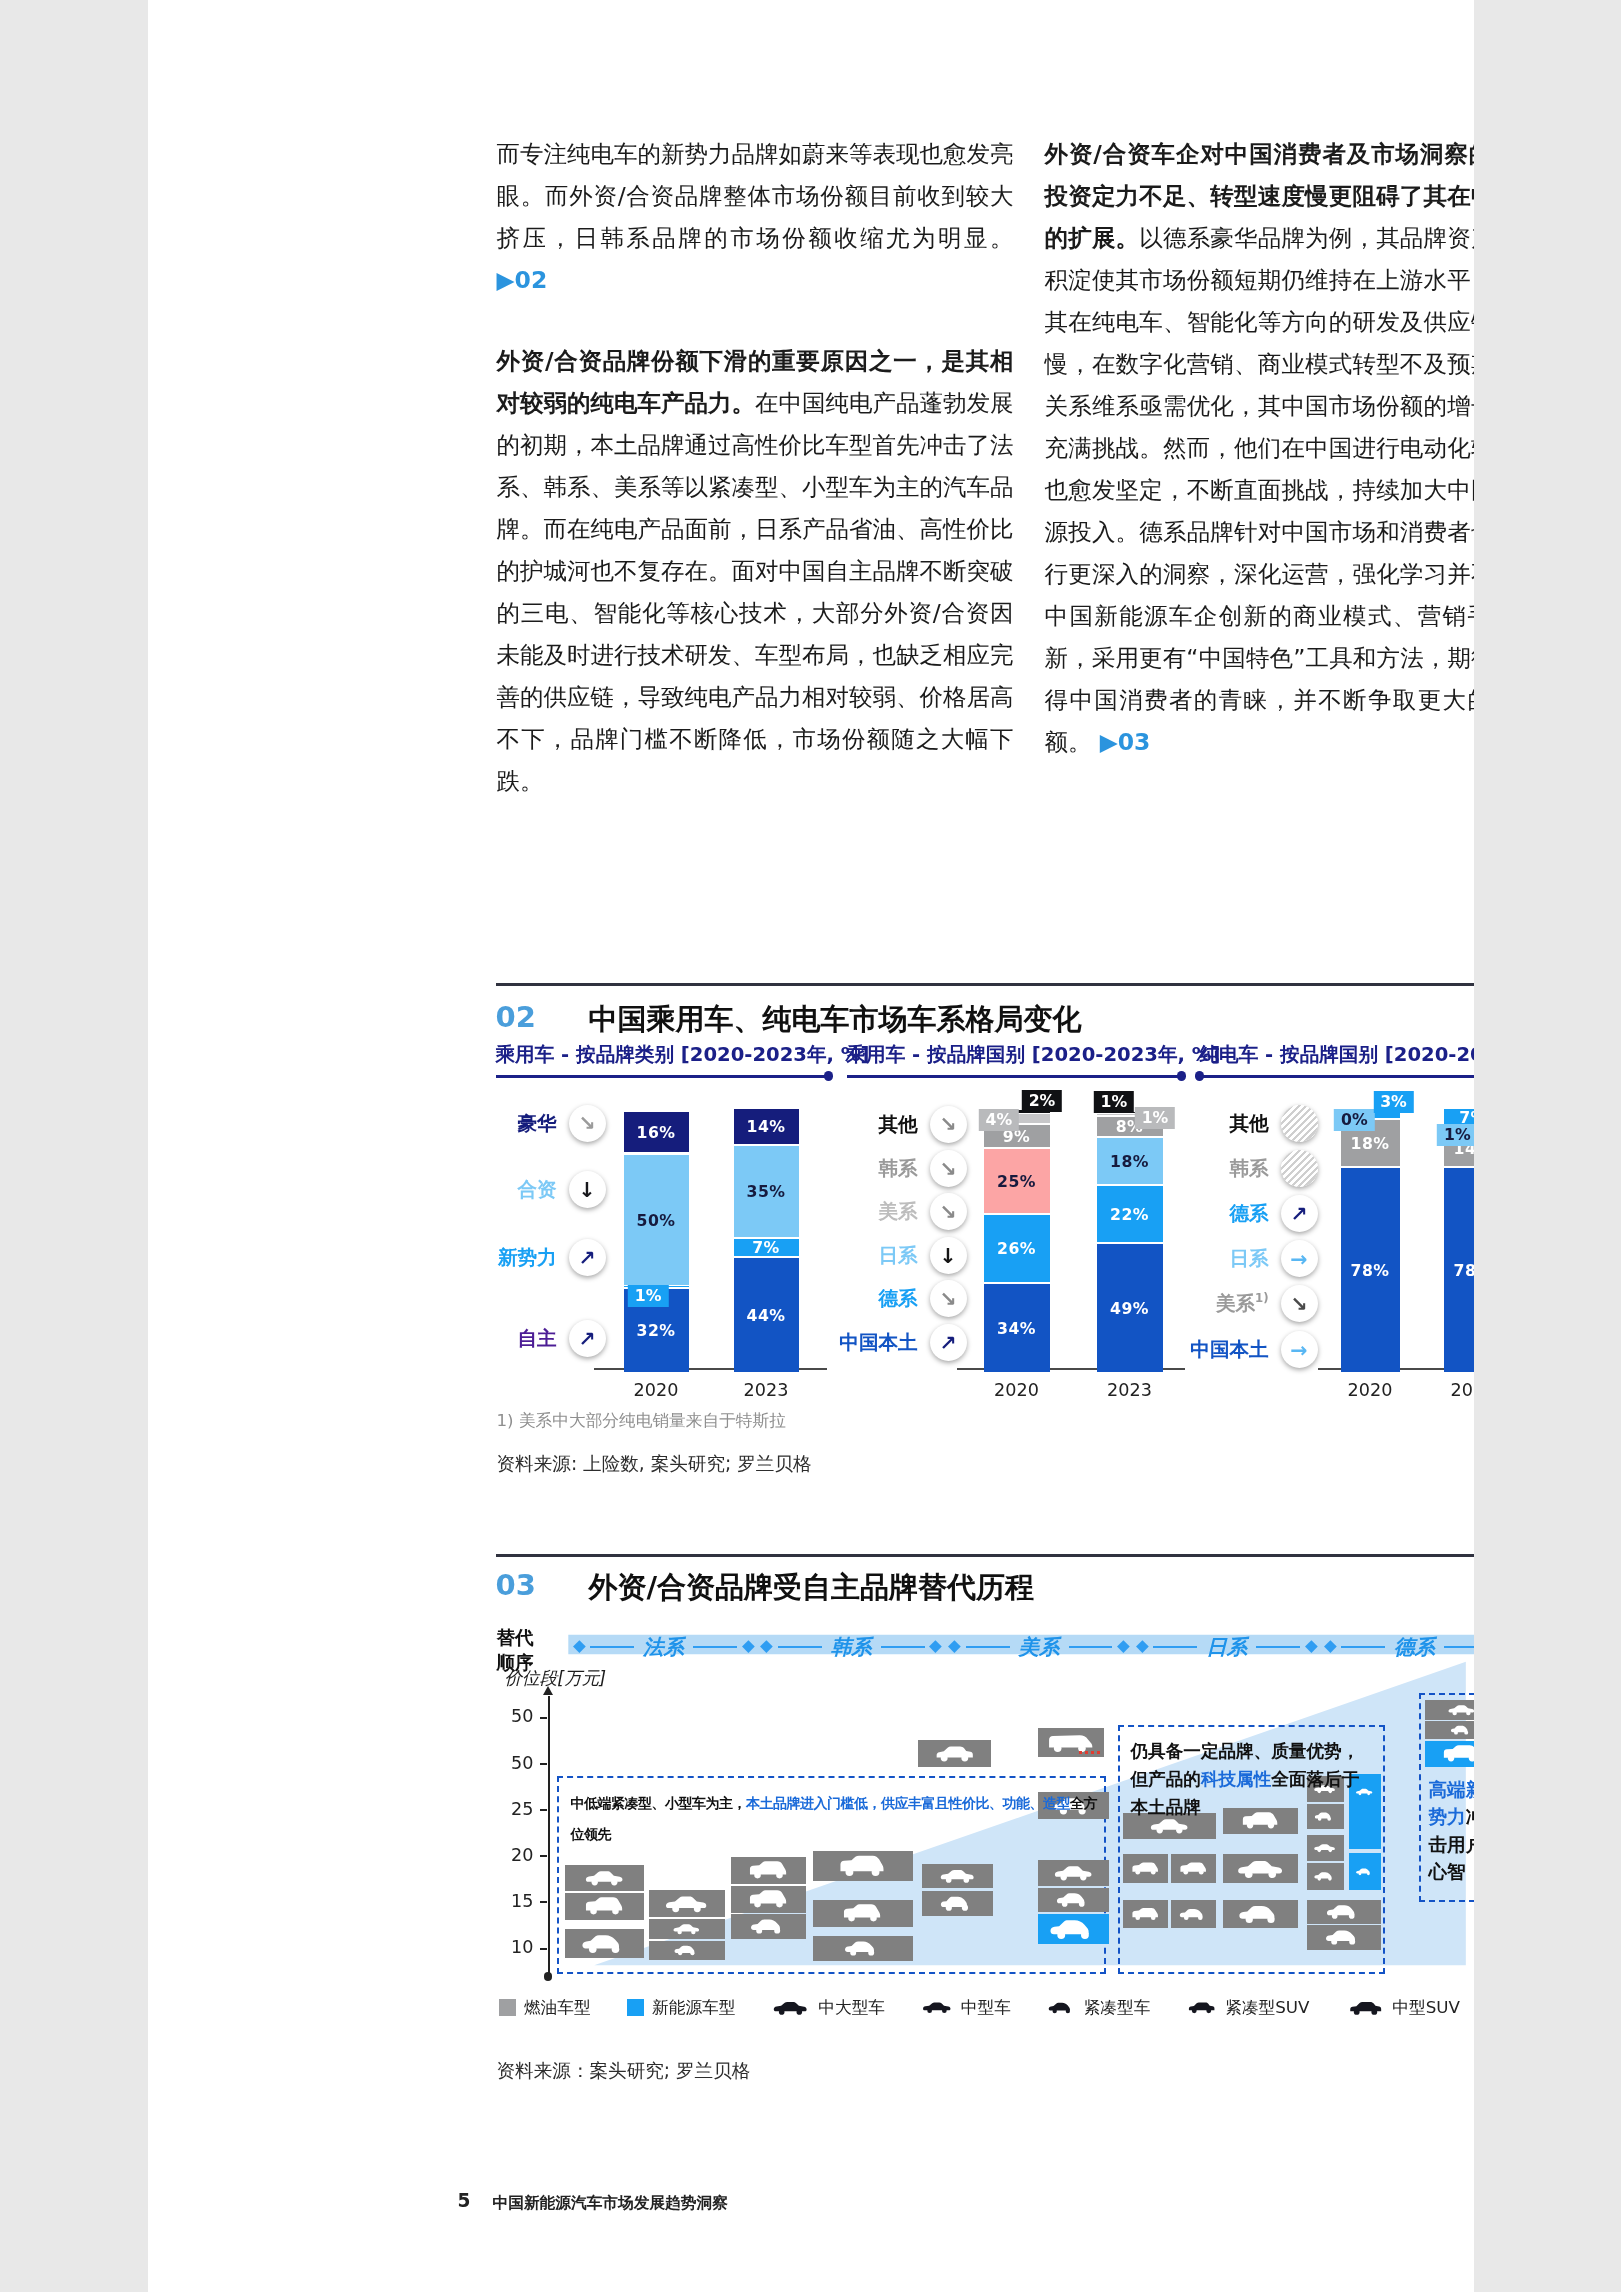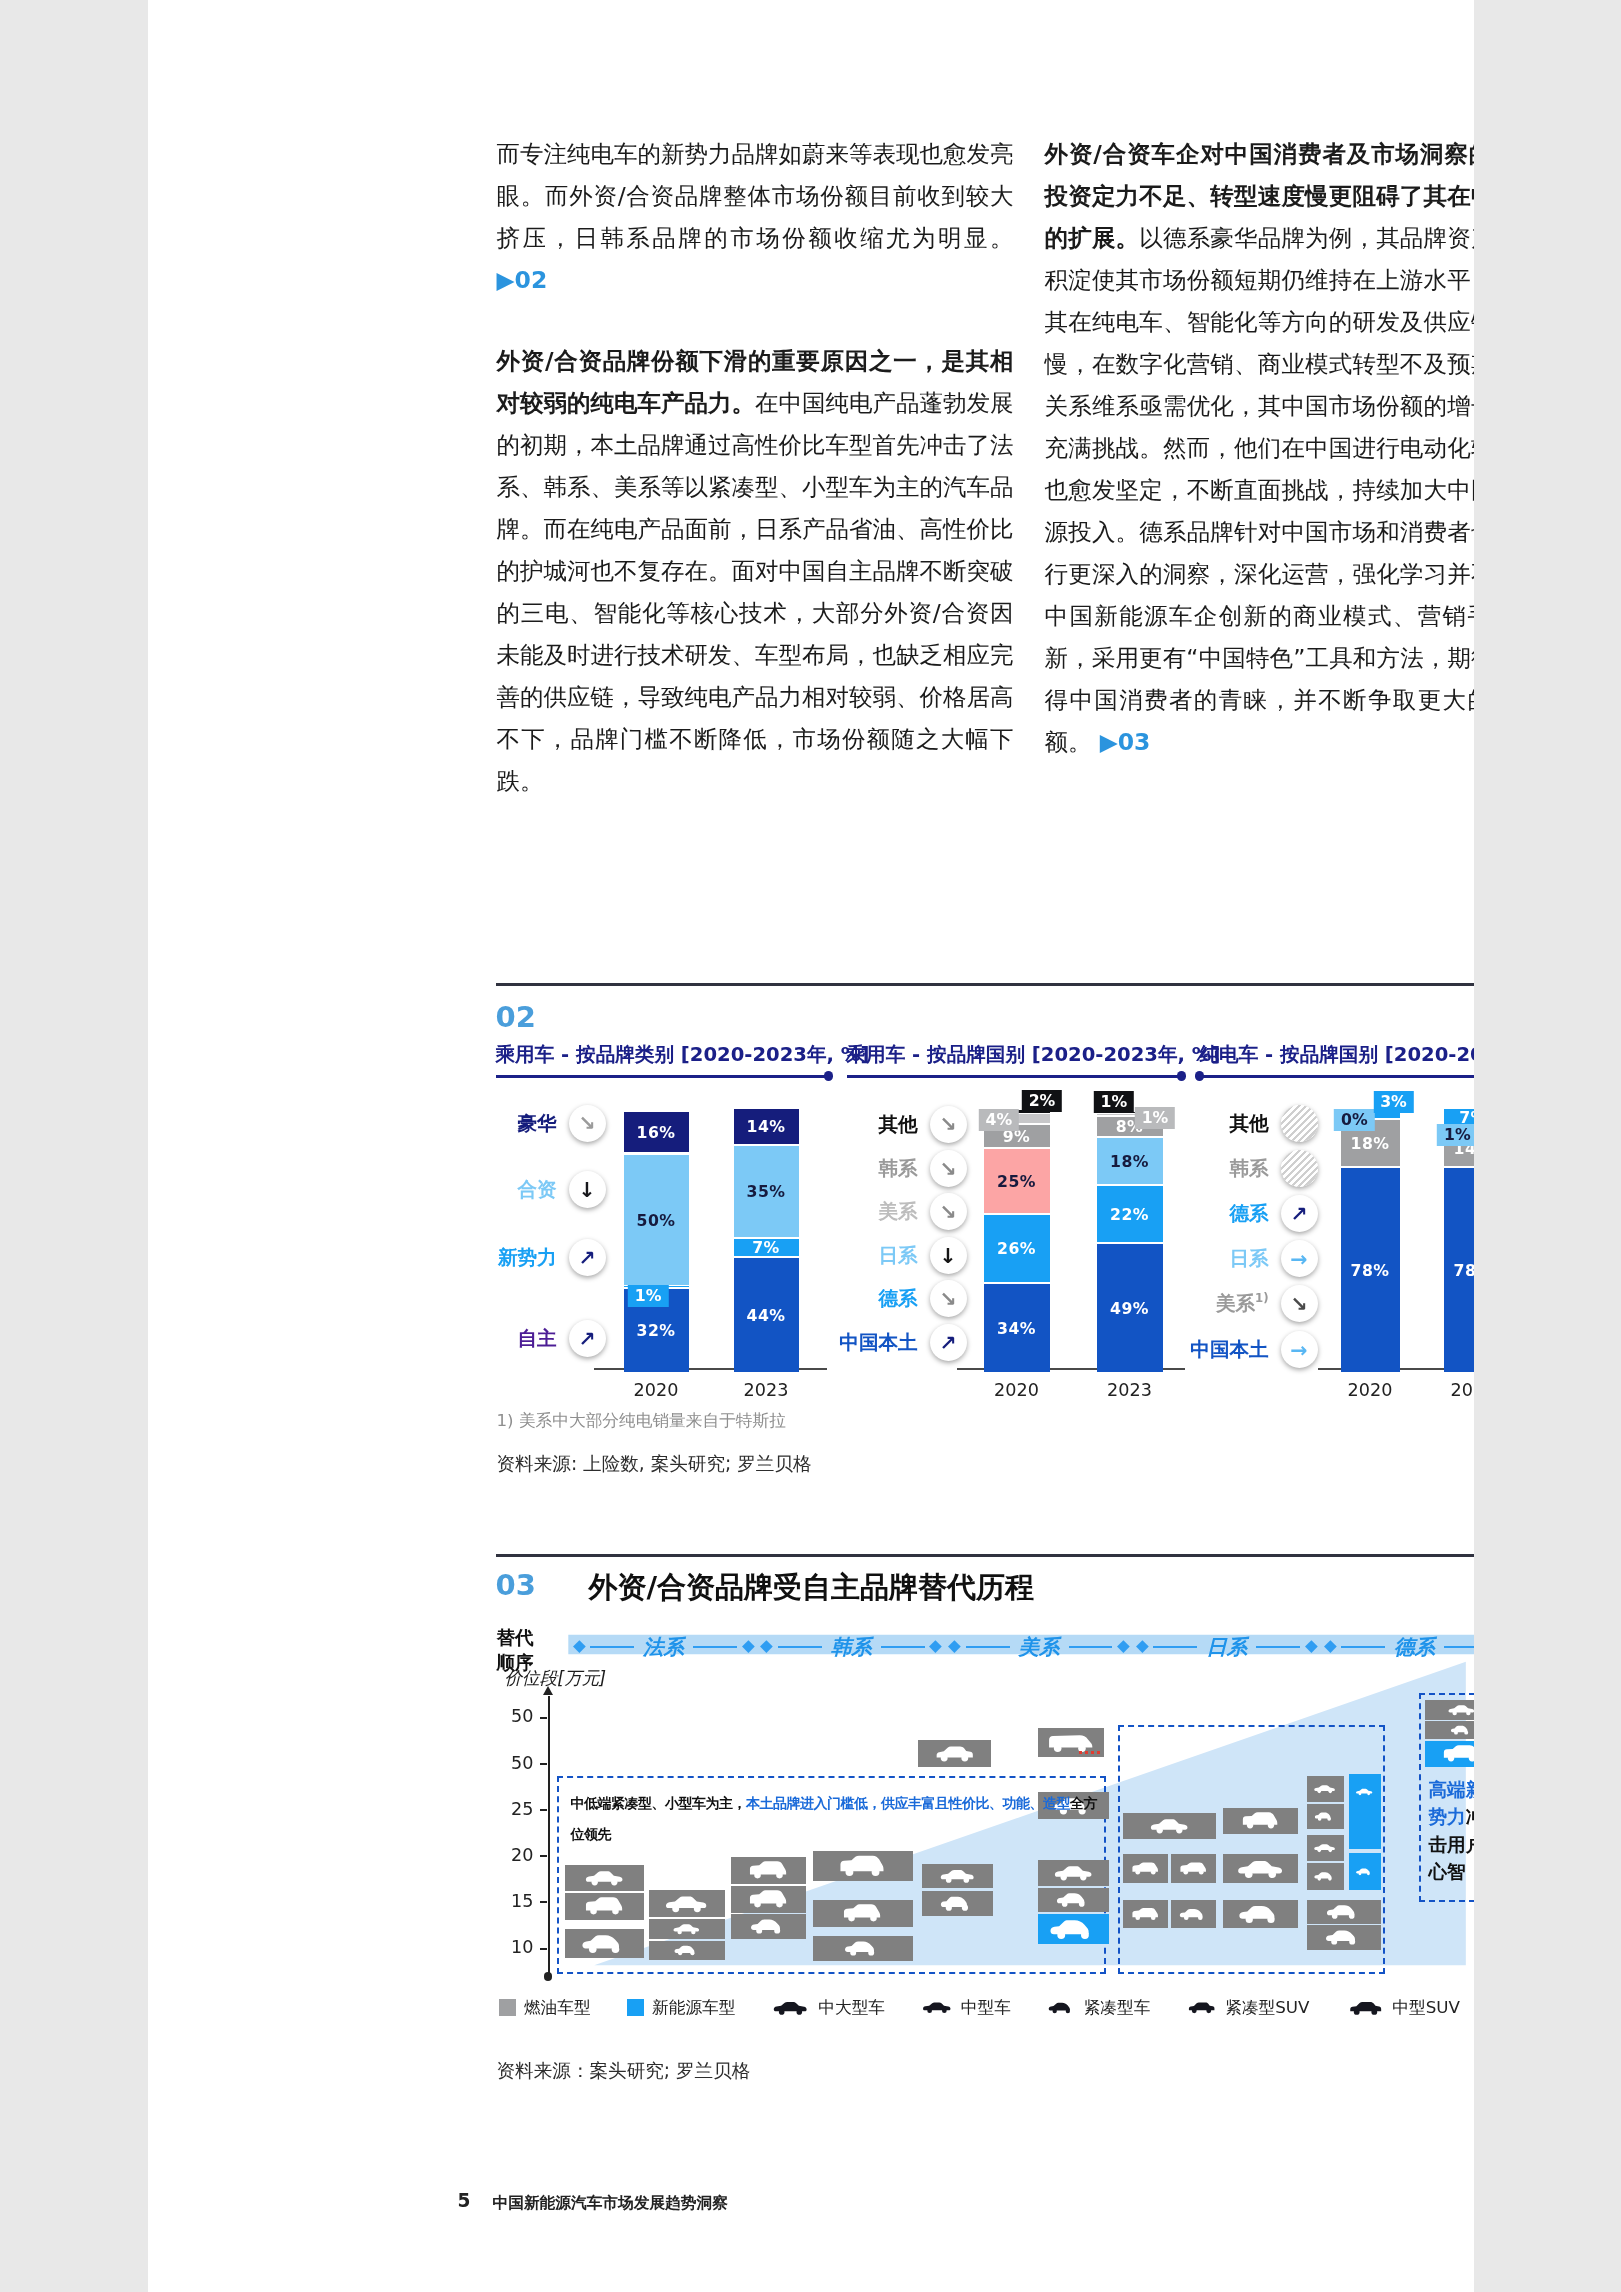--- a/index.html
+++ b/index.html
@@ -111,20 +111,21 @@
   <div class="col left">
     <p><span>而专注纯电车的新势力品牌如蔚来等表现也愈发亮眼。而外资/合资品牌整体市场份额目前收到较大挤压，日韩系品牌的市场份额收缩尤为明显。</span><span class="link">▶02</span></p>
     <p><span class="b">外资/合资品牌份额下滑的重要原因之一，是其相对较弱的纯电车产品力。</span><span>在中国纯电产品蓬勃发展的初期，本土品牌通过高性价比车型首先冲击了法系、韩系、美系等以紧凑型、小型车为主的汽车品牌。而在纯电产品面前，日系产品省油、高性价比的护城河也不复存在。面对中国自主品牌不断突破的三电、智能化等核心技术，大部分外资/合资因未能及时进行技术研发、车型布局，也缺乏相应完善的供应链，导致纯电产品力相对较弱、价格居高不下，品牌门槛不断降低，市场份额随之大幅下跌。</span></p>
   </div>
   <div class="col right">
     <p><span class="b">外资/合资车企对中国消费者及市场洞察的滞后，投资定力不足、转型速度慢更阻碍了其在中国市场的扩展。</span><span>以德系豪华品牌为例，其品牌资产与产品积淀使其市场份额短期仍维持在上游水平，但由于其在纯电车、智能化等方向的研发及供应链进展较慢，在数字化营销、商业模式转型不及预期，用户关系维系亟需优化，其中国市场份额的增长也一直充满挑战。然而，他们在中国进行电动化转型决心也愈发坚定，不断直面挑战，持续加大中国市场资源投入。德系品牌针对中国市场和消费者也不断进行更深入的洞察，深化运营，强化学习并不断借鉴中国新能源车企创新的商业模式、营销手段等创新，采用更有“中国特色”工具和方法，期待重新获得中国消费者的青睐，并不断争取更大的市场份额。</span><span class="link"> ▶03</span></p>
   </div>
 
   <div class="rule" style="top:983px"></div>
   <div class="sec-num" style="left:348px;top:1000px">02</div>
+  <div class="sec-title" style="left:441px;top:1000px">中国乘用车、纯电车市场车系格局变化</div>
 
   <div class="phead" style="left:348px">乘用车 - 按品牌类别 [2020-2023年, %]</div>
   <div class="phead" style="left:699px">乘用车 - 按品牌国别 [2020-2023年, %]</div>
   <div class="phead" style="left:1052px">纯电车 - 按品牌国别 [2020-2023年, %]</div>
   <div class="pline" style="left:348px;width:333px"></div>
   <div class="pline" style="left:699px;width:338px"></div>
   <div class="pline" style="left:1052px;width:365px"></div>
   <div class="pdot" style="left:676px"></div>
   <div class="pdot" style="left:1029px"></div>
   <div class="pdot" style="left:1047px"></div>
@@ -384,20 +385,21 @@
 
   <svg class="wedge" width="980" height="333" viewBox="0 0 1000 340">
     <polygon points="55,325 945,15 945,325" fill="#cfe5f8"></polygon>
   </svg>
 
   <div class="dash" style="left:409px;top:1776px;width:549px;height:198px"></div>
   <div class="dash" style="left:970px;top:1725px;width:267px;height:249px"></div>
   <div class="dash" style="left:1271px;top:1693px;width:86px;height:209px"></div>
 
   <div class="ann" style="left:423px;top:1788px;width:529px;font-size:14px;line-height:31px;letter-spacing:-0.5px"><span class="b">中低端紧凑型、小型车为主，</span><span class="b blue">本土品牌进入门槛低，供应丰富且性价比、功能、造型</span><span class="b">全方位领先</span></div>
+  <div class="ann" style="left:983px;top:1737px;width:243px;font-size:17.6px;line-height:28px"><span class="b">仍具备一定品牌、质量优势，但产品的</span><span class="b blue">科技属性</span><span class="b">全面落后于本土品牌</span></div>
   <div class="ann" style="left:1281px;top:1776px;width:74px;font-size:18.6px;line-height:27.4px"><span class="b blue">高端新势力</span><span class="b">冲击用户心智</span></div>
 
   <div id="vboxes">
       <div class="vbox" style="left: 417px; top: 1865px; width: 79px; height: 25.5px; background: rgb(128, 128, 128);">
         <svg width="55" height="19.6" viewBox="0 0 64 30" fill="#ffffff" class="car">
           <use href="#ic-sedan" xlink:href="#ic-sedan"></use>
         </svg>
       </div>
       <div class="vbox" style="left: 417px; top: 1893px; width: 79px; height: 26.5px; background: rgb(128, 128, 128);">
         <svg width="55" height="20.6" viewBox="0 0 64 30" fill="#ffffff" class="car">

